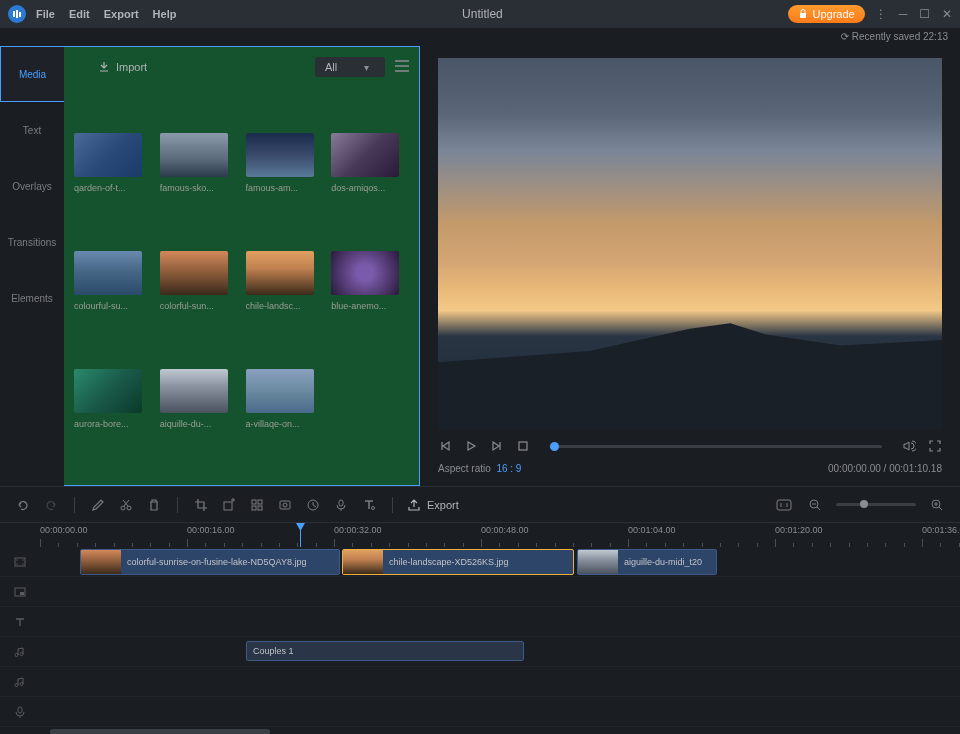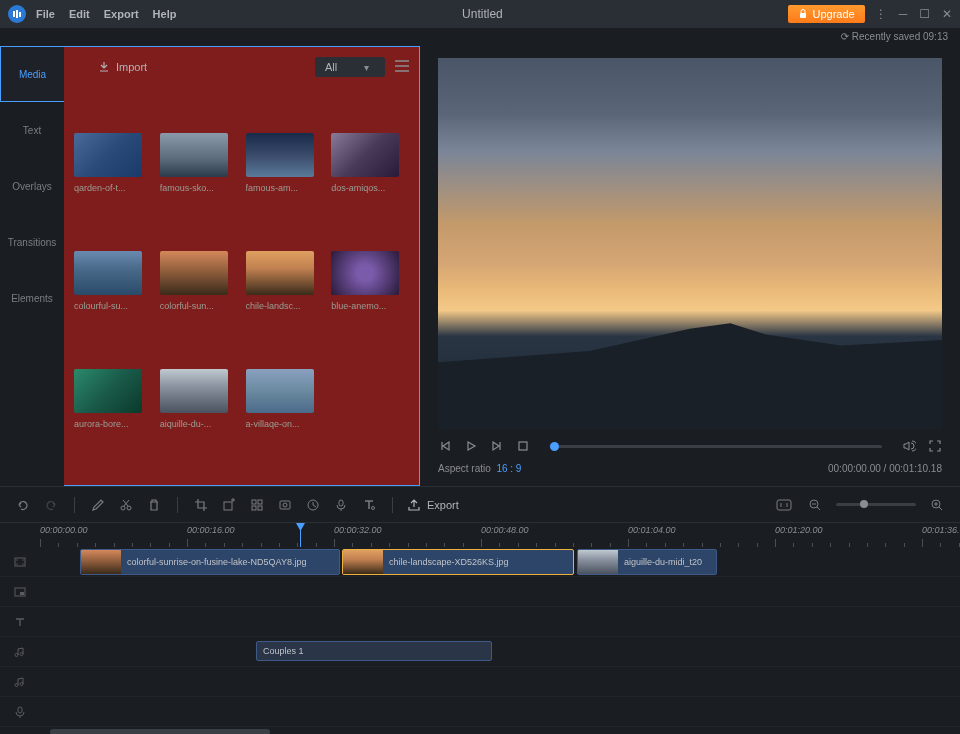--- a/index.html
+++ b/index.html
@@ -5,33 +5,33 @@
 * { margin: 0; padding: 0; box-sizing: border-box; font-family: -apple-system, BlinkMacSystemFont, "Segoe UI", sans-serif; }
 body { background: #1a1d21; color: #8a8d93; width: 960px; height: 734px; overflow: hidden; font-size: 11px; }
 
 .titlebar { height: 28px; background: #2a2e35; display: flex; align-items: center; padding: 0 8px; }
 .logo { width: 18px; height: 18px; background: #2b7ad6; border-radius: 50%; display: flex; align-items: center; justify-content: center; margin-right: 10px; }
 .logo svg { width: 10px; height: 10px; }
 .menu { display: flex; gap: 14px; }
 .menu span { color: #b0b3b8; cursor: pointer; font-size: 11px; font-weight: bold; }
 .titlebar-center { flex: 1; text-align: center; color: #b0b3b8; font-size: 12px; }
 .titlebar-right { display: flex; align-items: center; gap: 10px; }
-.upgrade-btn { background: linear-gradient(#ff9a2e, #ff7b1a); color: #fff; padding: 3px 10px; border-radius: 2px; font-size: 11px; display: flex; align-items: center; gap: 4px; cursor: pointer; }
+.upgrade-btn { background: linear-gradient(#ff9a2e, #ff7b1a); color: #fff; padding: 3px 10px; border-radius: 9px; font-size: 11px; display: flex; align-items: center; gap: 4px; cursor: pointer; }
 .win-controls { display: flex; gap: 12px; align-items: center; }
 .win-controls span { color: #8a8d93; cursor: pointer; font-size: 12px; }
 
 .saved-bar { height: 18px; text-align: right; padding-right: 12px; font-size: 10px; color: #8a8d93; line-height: 18px; }
 
 .main-area { height: 440px; display: flex; }
 
 .sidebar { width: 64px; background: #1a1d21; display: flex; flex-direction: column; }
 .sidebar-item { height: 56px; display: flex; align-items: center; justify-content: center; color: #7a7d83; font-size: 10px; cursor: pointer; }
 .sidebar-item.active { color: #4a9eff; border: 1px solid #4a9eff; border-right: none; background: #1e2228; }
 
-.media-panel { width: 356px; background: #7f1d1d; border: 1px solid #4a9eff; border-left: none; padding: 10px; }
+.media-panel { width: 356px; background: #14532d; border: 1px solid #4a9eff; border-left: none; padding: 10px; }
 .media-header { display: flex; align-items: center; gap: 8px; margin-bottom: 12px; }
 .import-btn { display: flex; align-items: center; gap: 6px; color: #b0b3b8; cursor: pointer; margin-left: 24px; }
 .filter-select { margin-left: auto; background: #2a2e35; color: #b0b3b8; border: none; padding: 4px 20px 4px 10px; border-radius: 3px; font-size: 11px; width: 70px; position: relative; }
 .filter-wrap { position: relative; margin-left: auto; display: flex; align-items: center; gap: 10px; }
 .filter-wrap::after { content: '▾'; position: absolute; right: 40px; color: #8a8d93; pointer-events: none; font-size: 10px; }
 .list-icon { color: #8a8d93; cursor: pointer; }
 
 .media-grid { display: grid; grid-template-columns: repeat(4, 1fr); gap: 14px 8px; }
 .media-item { display: flex; flex-direction: column; align-items: flex-start; gap: 6px; cursor: pointer; margin-top: 44px; }
 .thumb { width: 68px; height: 44px; border-radius: 2px; }
@@ -50,21 +50,21 @@
 
 .timeline-area { height: 248px; background: #1a1d21; border-top: 1px solid #2a2e35; }
 .toolbar { height: 36px; display: flex; align-items: center; padding: 0 14px; gap: 10px; border-bottom: 1px solid #2a2e35; }
 .tool-btn { color: #7a7d83; cursor: pointer; display: flex; align-items: center; padding: 2px; }
 .tool-sep { width: 1px; height: 16px; background: #3a3e45; margin: 0 4px; }
 .export-btn { display: flex; align-items: center; gap: 6px; color: #b0b3b8; cursor: pointer; }
 .toolbar-right { margin-left: auto; display: flex; align-items: center; gap: 12px; }
 .zoom-slider { width: 80px; height: 3px; background: #3a3e45; border-radius: 2px; position: relative; }
 .zoom-slider-dot { position: absolute; left: 30%; top: -3px; width: 8px; height: 8px; background: #8a8d93; border-radius: 50%; }
 
-.ruler { height: 24px; position: relative; padding-left: 40px; overflow: hidden; font-style: italic; }
+.ruler { height: 24px; position: relative; padding-left: 40px; overflow: hidden; }
 .ruler-marks { position: relative; height: 100%; }
 .ruler-label { position: absolute; top: 2px; font-size: 9px; color: #8a8d93; }
 .ruler-tick { position: absolute; bottom: 0; width: 1px; height: 4px; background: #4a4e55; }
 .ruler-tick.major { height: 8px; }
 .playhead { position: absolute; top: 0; bottom: -180px; width: 1px; background: #4a9eff; z-index: 10; }
 .playhead::before { content: ''; position: absolute; top: 0; left: -4px; width: 9px; height: 8px; background: #4a9eff; clip-path: polygon(0 0, 100% 0, 50% 100%); }
 
 .tracks { padding-left: 0; position: relative; }
 .track { height: 30px; display: flex; align-items: center; border-bottom: 1px solid #22262c; }
 .track-header { width: 40px; height: 100%; display: flex; align-items: center; justify-content: center; gap: 2px; color: #5a5d63; flex-direction: column; }
@@ -120,21 +120,21 @@
     </div>
     <div class="win-controls">
       <span>⋮</span>
       <span>─</span>
       <span>☐</span>
       <span>✕</span>
     </div>
   </div>
 </div>
 
-<div class="saved-bar">⟳ <span>Recently saved 09:13</span></div>
+<div class="saved-bar">⟳ <span>Recently saved 22:13</span></div>
 
 <div class="main-area">
   <div class="sidebar">
     <div class="sidebar-item active">Media</div>
     <div class="sidebar-item">Text</div>
     <div class="sidebar-item">Overlays</div>
     <div class="sidebar-item">Transitions</div>
     <div class="sidebar-item">Elements</div>
   </div>
 
@@ -463,21 +463,21 @@
         </div>
       <div class="track-content"></div>
     </div>
     <div class="track">
       <div class="track-header">
           <svg viewBox="0 0 12 12">
             <path d="M4 9 a1.5 1.5 0 1 0 0 .1 M4 9 V3 l5 -1 v6 a1.5 1.5 0 1 0 0 .1" fill="none" stroke="#5a5d63"></path>
           </svg>
         </div>
       <div class="track-content">
-        <div class="clip audio" style="left:176px; width:236px">
+        <div class="clip audio" style="left:166px; width:278px">
             <span class="clip-label">Couples 1</span>
           </div>
       </div>
     </div>
     <div class="track">
       <div class="track-header">
           <svg viewBox="0 0 12 12">
             <path d="M4 9 a1.5 1.5 0 1 0 0 .1 M4 9 V3 l5 -1 v6 a1.5 1.5 0 1 0 0 .1" fill="none" stroke="#5a5d63"></path>
           </svg>
         </div>

